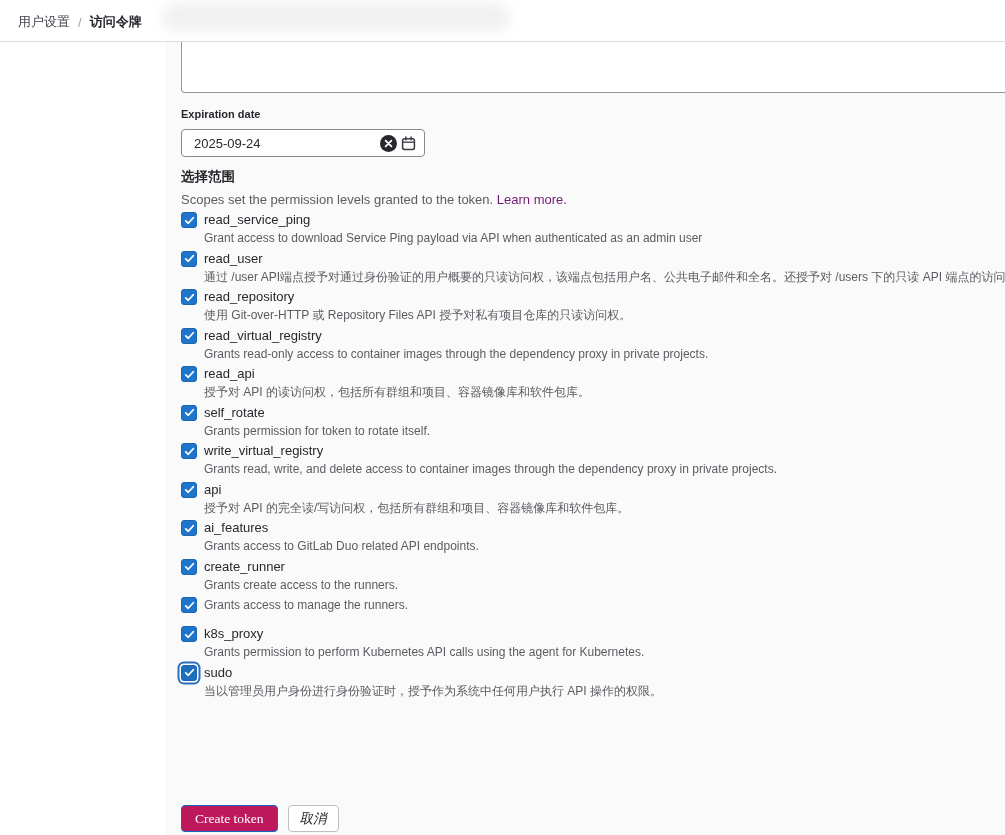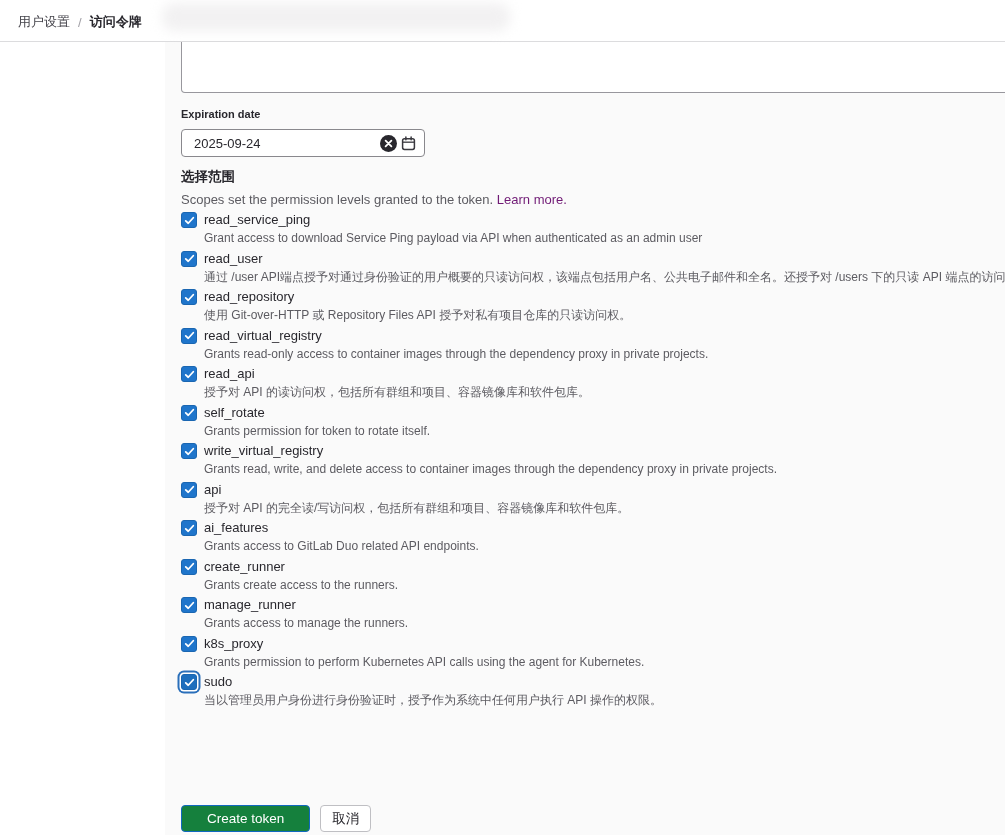--- a/index.html
+++ b/index.html
@@ -79,24 +79,24 @@
   .scope-label {
     grid-column: 2; font-size: 13px; color: #28272d; line-height: 18px; cursor: pointer;
   }
   .scope-desc {
     grid-column: 2; font-size: 12px; color: #5c5b61; line-height: 18px;
     white-space: nowrap; overflow: hidden;
   }
   .actions { position: absolute; left: 181px; top: 805px; z-index: 1; display: flex; gap: 10px; }
   .btn { font-family: inherit; font-size: 13.5px; height: 27px; border-radius: 4px; cursor: pointer; }
   .btn-primary {
-    background: #15803d; color: #ffffff; border: 1px solid #1068bf; padding: 0 25px;
+    background: #be185d; color: #ffffff; border: 1px solid #1068bf; padding: 0 13px; font-family: Liberation Serif, serif;
   }
   .btn-default {
-    background: #ffffff; color: #28272d; border: 1px solid #bfbfc3; padding: 0 11px;
+    background: #ffffff; color: #28272d; border: 1px solid #bfbfc3; padding: 0 11px; font-style: italic;
   }
 </style>
 </head>
 <body>
 
 <div class="content-bg"></div>
 
 <header class="topbar">
   <nav class="breadcrumb">
     <a>用户设置</a>
@@ -236,21 +236,20 @@
     <span class="scope-label">create_runner</span>
     <span class="scope-desc">Grants create access to the runners.</span>
   </div>
 
   <div class="scope-row">
     <span class="checkbox">
       <svg width="11" height="11" viewBox="0 0 16 16">
         <path d="M2.5 8.5 L6.2 12 L13.5 4" fill="none" stroke="#ffffff" stroke-width="2.6" stroke-linecap="round" stroke-linejoin="round"></path>
       </svg>
     </span>
-    <span class="scope-label">manage_runner</span>
     <span class="scope-desc">Grants access to manage the runners.</span>
   </div>
 
   <div class="scope-row">
     <span class="checkbox">
       <svg width="11" height="11" viewBox="0 0 16 16">
         <path d="M2.5 8.5 L6.2 12 L13.5 4" fill="none" stroke="#ffffff" stroke-width="2.6" stroke-linecap="round" stroke-linejoin="round"></path>
       </svg>
     </span>
     <span class="scope-label">k8s_proxy</span>

